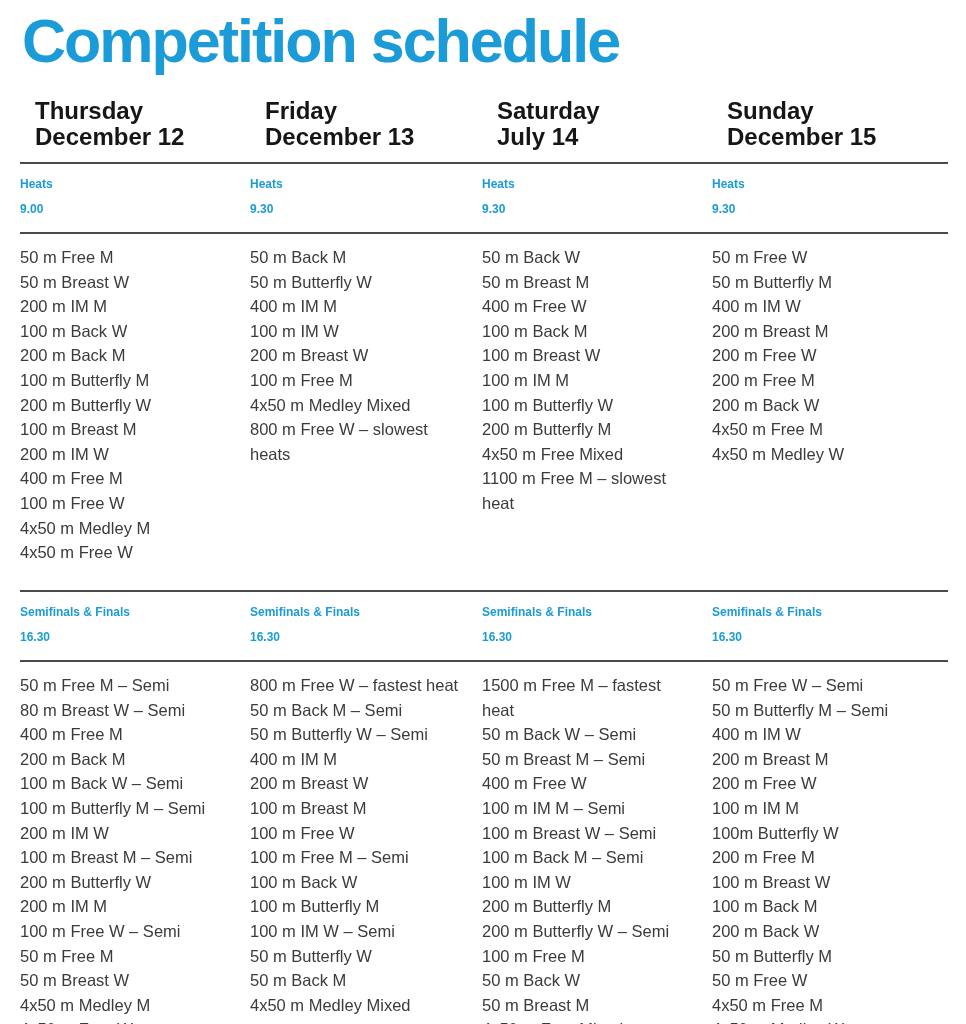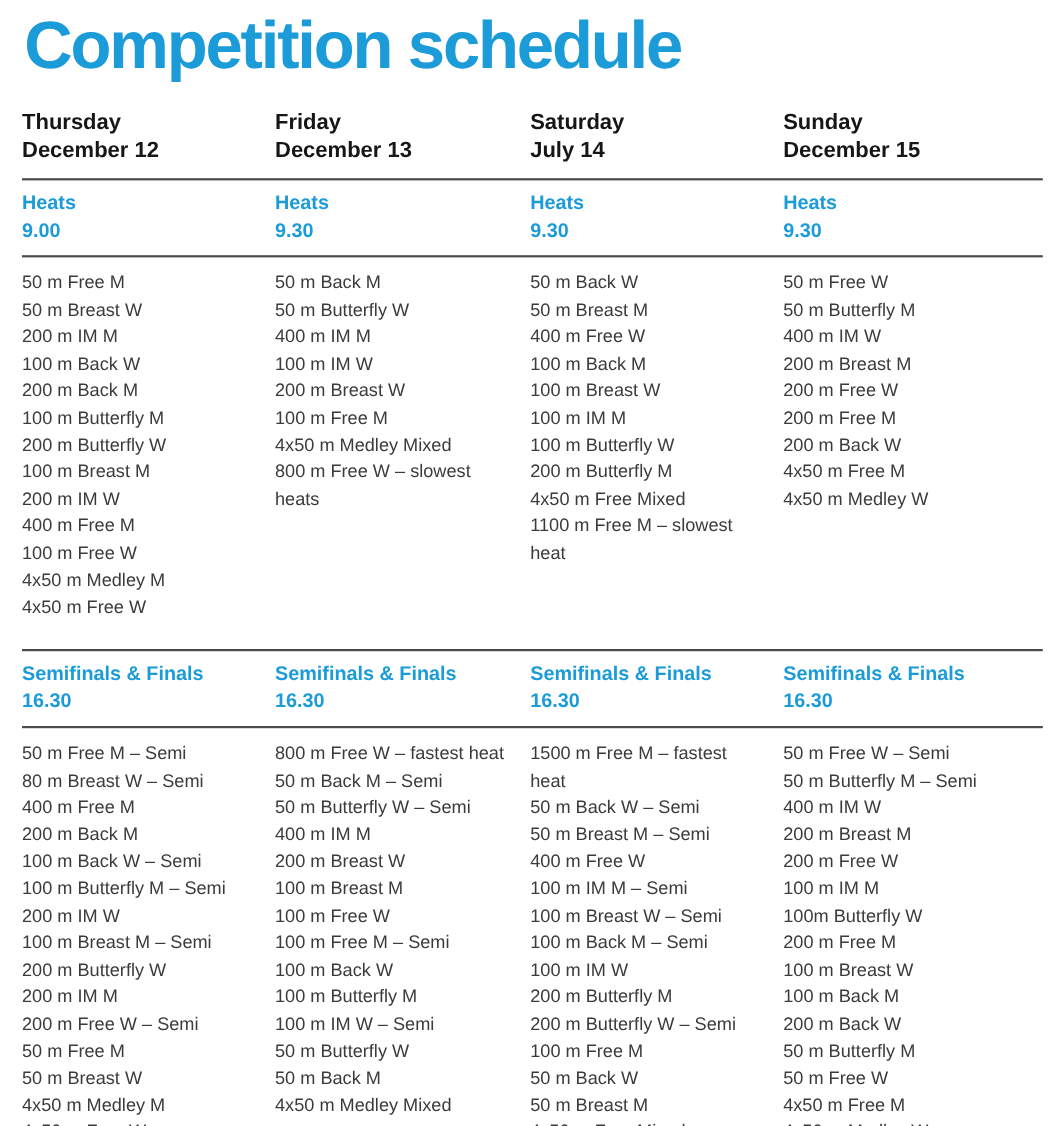--- a/index.html
+++ b/index.html
@@ -36,33 +36,34 @@
   .cell {
     box-sizing: border-box;
     padding-right: 16px;
   }
   
   .day-row .cell {
     padding-top: 8px;
     padding-bottom: 12px;
   }
   .day-name, .day-date {
-    font-size: 20px;
+    font-size: 24px;
     font-weight: bold;
     color: #161616;
     line-height: 26px;
     letter-spacing: 0px;
+    margin-left: 15px;
   }
   
   .session-row .cell {
     padding-top: 8px;
     padding-bottom: 10px;
   }
   .session-label, .session-time {
-    font-size: 18px;
+    font-size: 12px;
     font-weight: bold;
     color: #1b9bd8;
     line-height: 25px;
   }
   
   .events-row .cell {
     padding-top: 11px;
     padding-bottom: 8px;
   }
   .heats-events {
@@ -205,21 +206,21 @@
         <div class="event">50 m Free M – Semi</div>
         <div class="event">80 m Breast W – Semi</div>
         <div class="event">400 m Free M</div>
         <div class="event">200 m Back M</div>
         <div class="event">100 m Back W – Semi</div>
         <div class="event">100 m Butterfly M – Semi</div>
         <div class="event">200 m IM W</div>
         <div class="event">100 m Breast M – Semi</div>
         <div class="event">200 m Butterfly W</div>
         <div class="event">200 m IM M</div>
-        <div class="event">200 m Free W – Semi</div>
+        <div class="event">100 m Free W – Semi</div>
         <div class="event">50 m Free M</div>
         <div class="event">50 m Breast W</div>
         <div class="event">4x50 m Medley M</div>
         <div class="event">4x50 m Free W</div>
       </div>
     <div class="cell">
         <div class="event">800 m Free W – fastest heat</div>
         <div class="event">50 m Back M – Semi</div>
         <div class="event">50 m Butterfly W – Semi</div>
         <div class="event">400 m IM M</div>

